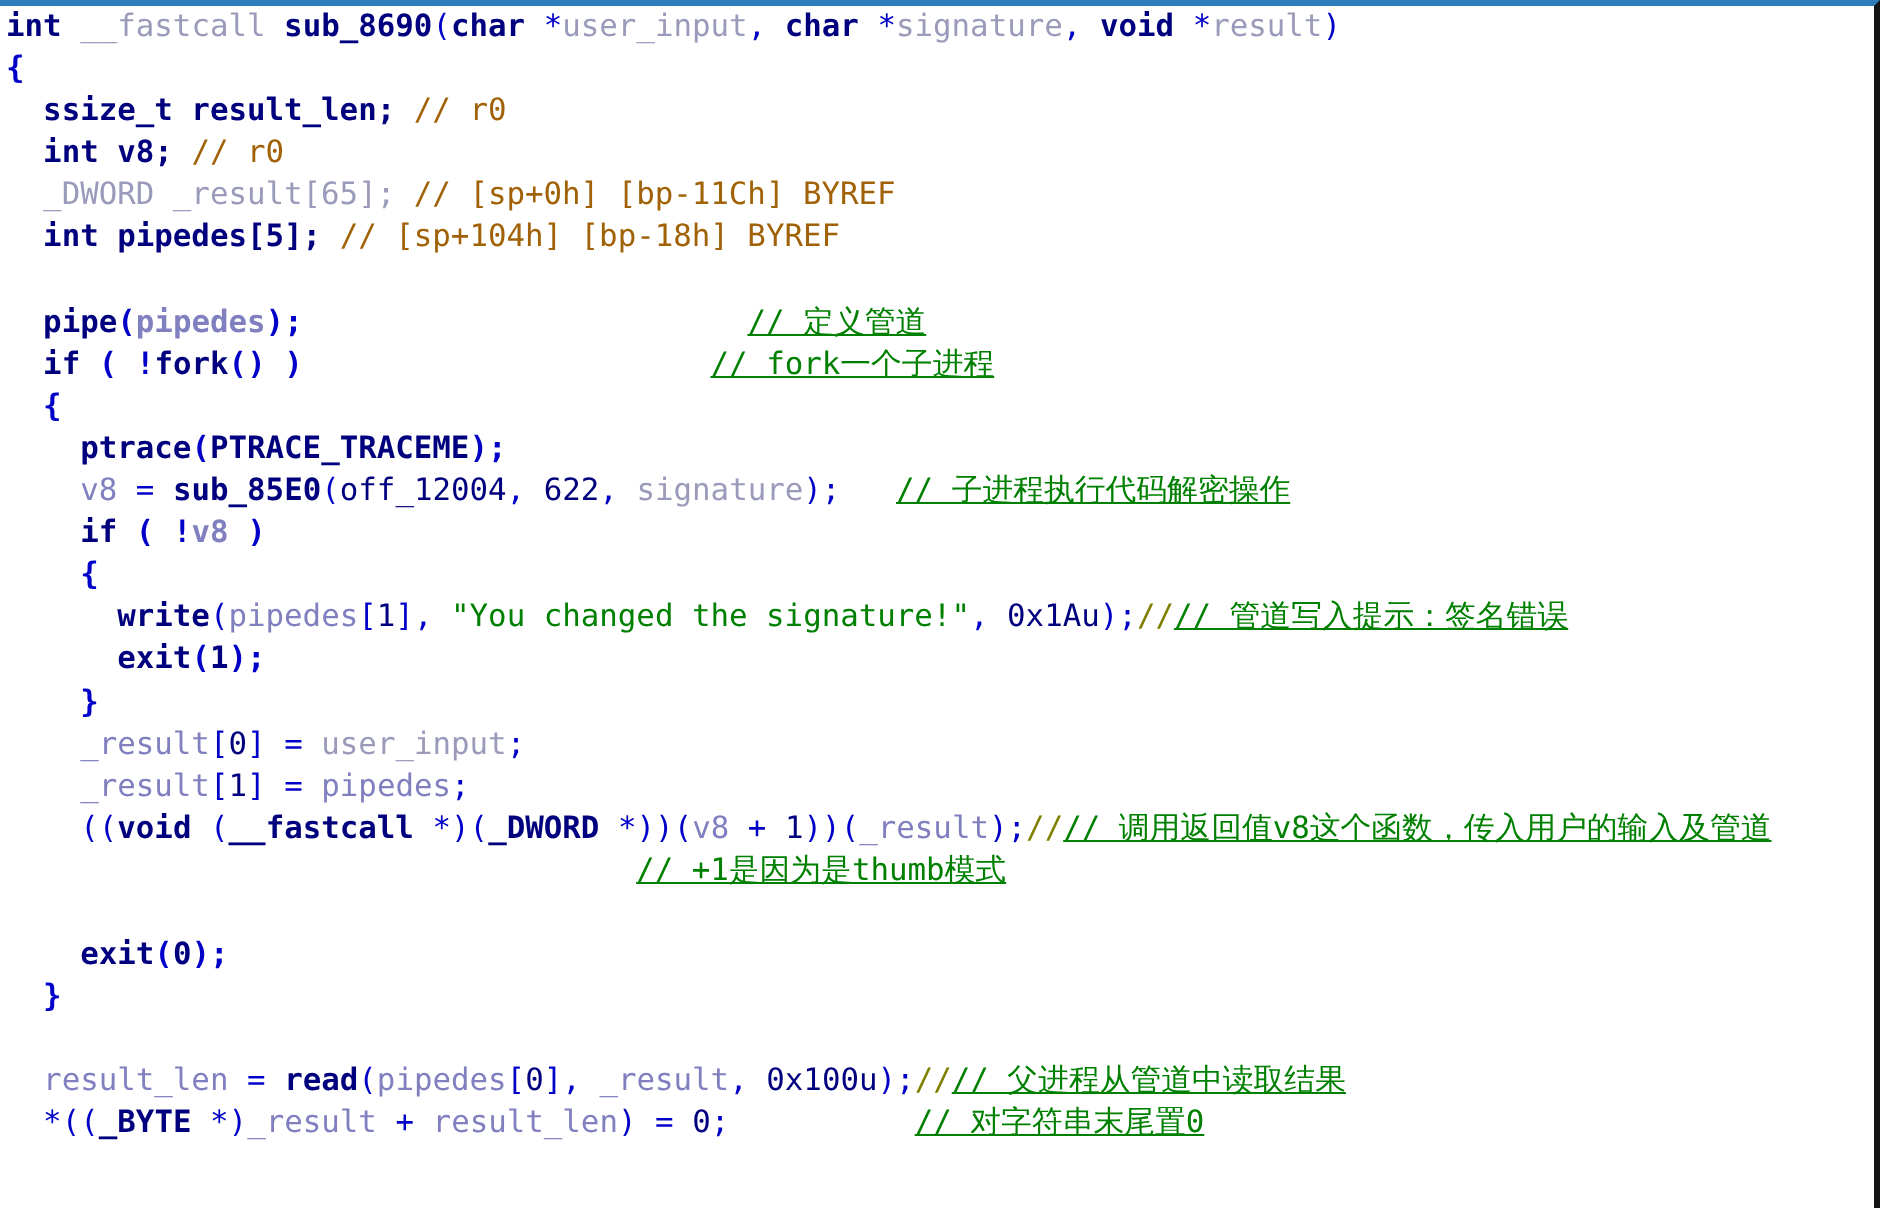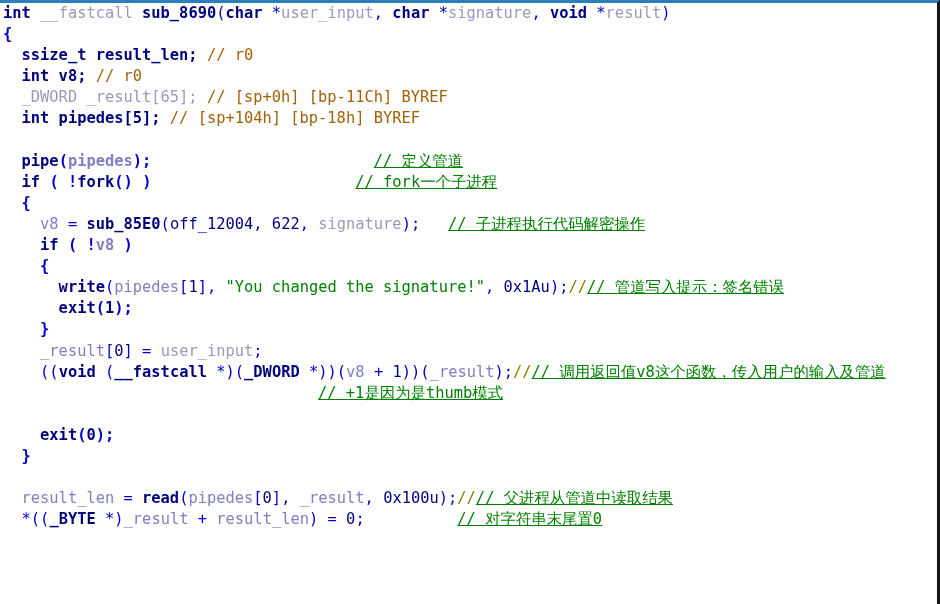--- a/index.html
+++ b/index.html
@@ -73,36 +73,38 @@
     <div class="line"><span class="plain">  </span><span class="kw">int pipedes[5];</span><span class="plain"> </span><span class="acmt">// [sp+104h] [bp-18h] BYREF</span></div>
 
     <div class="line">&nbsp;</div>
 
     <div class="line"><span class="plain">  </span><span class="fn"><span class="fn">pipe</span><span class="punc">(</span><span class="lvar">pipedes</span><span class="punc">)</span><span class="punc">;</span></span><span class="plain">                        </span><span class="cmt-zh">// 定义管道</span></div>
 
     <div class="line"><span class="plain">  </span><span class="kw"><span class="kw">if</span><span class="plain"> </span><span class="punc">(</span><span class="plain"> </span><span class="punc">!</span><span class="fn">fork</span><span class="punc">(</span><span class="punc">)</span><span class="plain"> </span><span class="punc">)</span></span><span class="plain">                      </span><span class="cmt-zh">// fork一个子进程</span></div>
 
     <div class="line"><span class="plain">  </span><span class="brk">{</span></div>
 
+    <div class="line"><span class="plain">    </span><span class="fn"><span class="fn">ptrace</span><span class="punc">(</span><span class="gvar">PTRACE_TRACEME</span><span class="punc">)</span><span class="punc">;</span></span></div>
 
 
     <div class="line"><span class="plain">    </span><span class="lvar"><span class="lvar">v8</span><span class="plain"> </span><span class="punc">=</span><span class="plain"> </span><span class="fn">sub_85E0</span><span class="punc">(</span><span class="gvar">off_12004</span><span class="punc">,</span><span class="plain"> </span><span class="num">622</span><span class="punc">,</span><span class="plain"> </span><span class="arg">signature</span><span class="punc">)</span><span class="punc">;</span></span><span class="plain">   </span><span class="cmt-zh">// 子进程执行代码解密操作</span></div>
 
     <div class="line"><span class="plain">    </span><span class="kw"><span class="kw">if</span><span class="plain"> </span><span class="punc">(</span><span class="plain"> </span><span class="punc">!</span><span class="lvar">v8</span><span class="plain"> </span><span class="punc">)</span></span></div>
 
     <div class="line"><span class="plain">    </span><span class="brk">{</span></div>
 
     <div class="line"><span class="plain">      </span><span class="str"><span class="fn">write</span><span class="punc">(</span><span class="lvar">pipedes</span><span class="punc">[</span><span class="num">1</span><span class="punc">]</span><span class="punc">,</span><span class="plain"> </span><span class="str">"You changed the signature!"</span><span class="punc">,</span><span class="plain"> </span><span class="num">0x1Au</span><span class="punc">)</span><span class="punc">;</span></span><span class="slash">//</span><span class="cmt-zh">// 管道写入提示：签名错误</span></div>
 
     <div class="line"><span class="plain">      </span><span class="fn"><span class="fn">exit</span><span class="punc">(</span><span class="num">1</span><span class="punc">)</span><span class="punc">;</span></span></div>
 
     <div class="line"><span class="plain">    </span><span class="brk">}</span></div>
 
     <div class="line"><span class="plain">    </span><span class="arg"><span class="lvar">_result</span><span class="punc">[</span><span class="num">0</span><span class="punc">]</span><span class="plain"> </span><span class="punc">=</span><span class="plain"> </span><span class="arg">user_input</span><span class="punc">;</span></span></div>
 
+    <div class="line"><span class="plain">    </span><span class="arg"><span class="lvar">_result</span><span class="punc">[</span><span class="num">1</span><span class="punc">]</span><span class="plain"> </span><span class="punc">=</span><span class="plain"> </span><span class="lvar">pipedes</span><span class="punc">;</span></span></div>
 
     <div class="line"><span class="plain">    </span><span class="lvar"><span class="punc">(</span><span class="punc">(</span><span class="kw">void</span><span class="plain"> </span><span class="punc">(</span><span class="kw">__fastcall</span><span class="plain"> </span><span class="punc">*</span><span class="punc">)</span><span class="punc">(</span><span class="kw">_DWORD</span><span class="plain"> </span><span class="punc">*</span><span class="punc">)</span><span class="punc">)</span><span class="punc">(</span><span class="lvar">v8</span><span class="plain"> </span><span class="punc">+</span><span class="plain"> </span><span class="num">1</span><span class="punc">)</span><span class="punc">)</span><span class="punc">(</span><span class="lvar">_result</span><span class="punc">)</span><span class="punc">;</span></span><span class="slash">//</span><span class="cmt-zh">// 调用返回值v8这个函数，传入用户的输入及管道</span></div>
 
     <div class="line"><span class="plain">                                  </span><span class="cmt-zh">// +1是因为是thumb模式</span></div>
 
     <div class="line">&nbsp;</div>
 
     <div class="line"><span class="plain">    </span><span class="fn"><span class="fn">exit</span><span class="punc">(</span><span class="num">0</span><span class="punc">)</span><span class="punc">;</span></span></div>
 
     <div class="line"><span class="plain">  </span><span class="brk">}</span></div>

